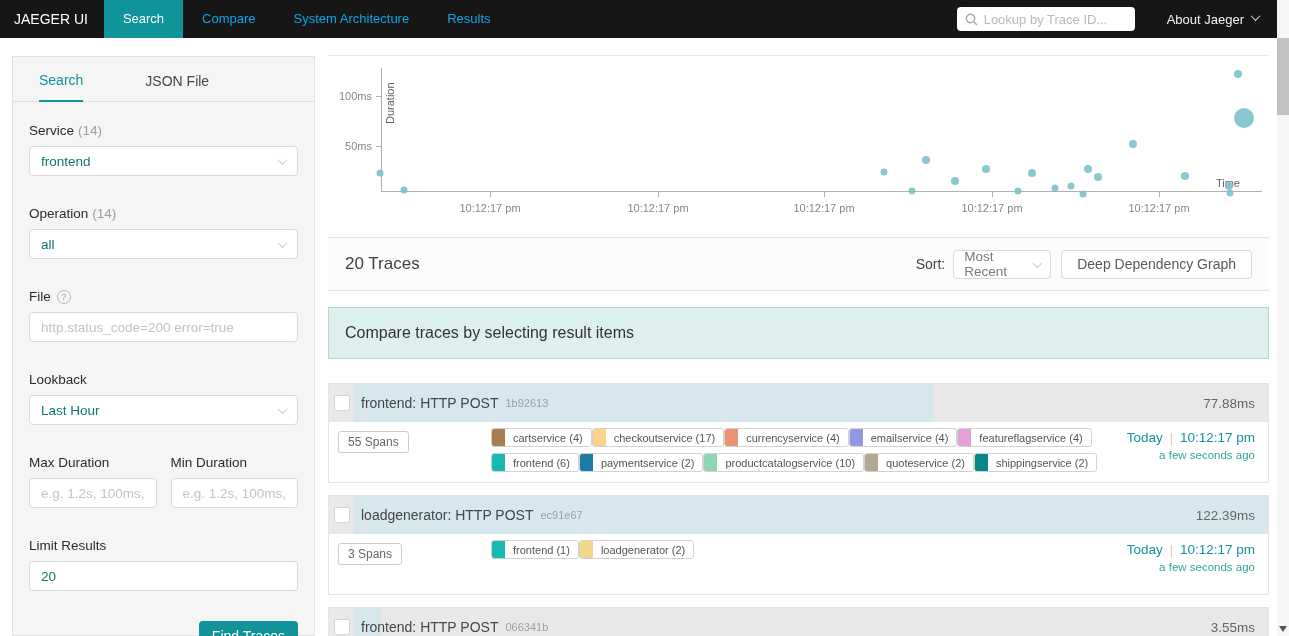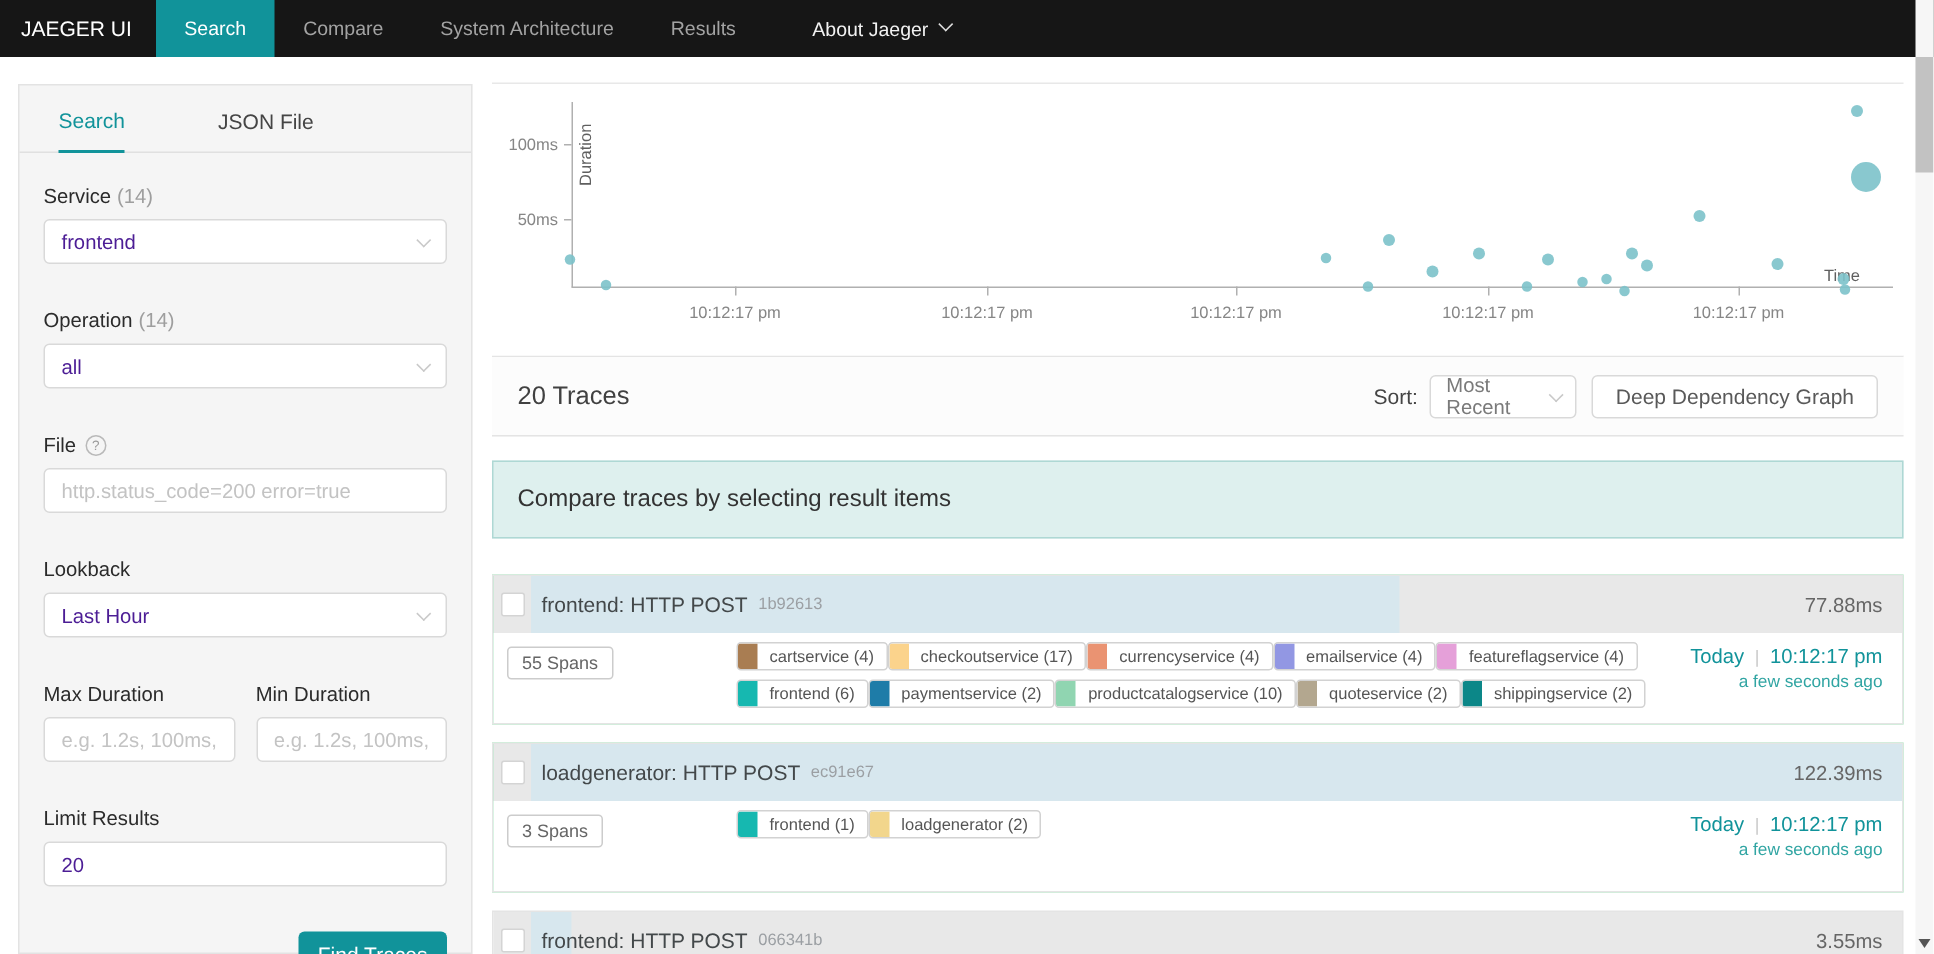--- a/index.html
+++ b/index.html
@@ -4,21 +4,21 @@
 <style>
   * { margin:0; padding:0; box-sizing:border-box; }
   html,body { width:1289px; height:636px; overflow:hidden; background:#fff;
     font-family:"Liberation Sans", sans-serif; position:relative; }
 
   
   .navbar { position:absolute; left:0; top:0; width:1289px; height:38px; background:#161616;
     display:flex; align-items:stretch; z-index:5; }
   .brand { color:#fff; font-size:14px; font-weight:500; line-height:38px; padding:0 16px 0 14px; }
   .nav-items { display:flex; align-items:stretch; }
-  .nav-item { line-height:38px; padding:0 19px; font-size:13px; color:#a3a3a3; cursor:pointer; }
+  .nav-item { line-height:38px; padding:0 19px; font-size:13px; color:#0ea5e9; cursor:pointer; }
   .nav-item.active { background:#11939a; color:#fff; }
   .nav-search { margin-left:auto; align-self:center; width:178px; height:24px; background:#fff;
     border-radius:4px; display:flex; align-items:center; padding:0 8px; }
   .nav-search svg { flex:none; margin-right:6px; }
   .nav-search input { border:none; outline:none; width:100%; font-size:13px; color:#444;
     font-family:"Liberation Sans", sans-serif; background:transparent; }
   .nav-search input::placeholder { color:#b9b9b9; }
   .nav-about { align-self:center; margin:0 30px 0 32px; font-size:13px; color:#f2f2f2;
     display:flex; align-items:center; cursor:pointer; }
   .chev { display:inline-block; width:7px; height:7px; border-right:1.5px solid #c9c9c9;
@@ -34,21 +34,21 @@
   .side-tab.active { color:#11939a; border-bottom:2px solid #11939a; margin-bottom:-1px; }
   .side-form { padding:21px 16px 16px; }
   .fgroup { margin-bottom:30px; }
   .flabel { font-size:13.5px; color:#2b2b2b; margin-bottom:8px; display:flex; align-items:center; }
   .flabel .count { color:#9e9e9e; margin-left:4px; }
   .help-icon { width:14px; height:14px; border:1px solid #b9b9b9; border-radius:50%;
     display:inline-flex; align-items:center; justify-content:center; font-size:9px; color:#9a9a9a;
     margin-left:6px; }
   .fcontrol { position:relative; height:30px; width:100%; background:#fff; border:1px solid #d9d9d9;
     border-radius:4px; display:flex; align-items:center; padding:0 11px; font-size:13.5px;
-    color:#4c1d95; cursor:pointer; }
+    color:#0f766e; cursor:pointer; }
   .fcontrol .chev { margin-left:auto; }
   input.fcontrol { cursor:text; font-family:"Liberation Sans", sans-serif; outline:none; }
   input.fcontrol::placeholder { color:#c3c3c3; }
   .dur-row { display:flex; gap:14px; }
   .dur-col { flex:1; min-width:0; }
   .btn-row { text-align:right; margin-top:26px; }
   .find-btn { height:30px; background:#11939a; color:#fff; border:none; border-radius:4px;
     font-size:14px; padding:0 13px; cursor:pointer; font-family:"Liberation Sans", sans-serif; }
 
   
@@ -107,20 +107,27 @@
   <div class="brand">JAEGER UI</div>
   <div class="nav-items">
   <div class="nav-item active">Search</div>
 
   <div class="nav-item">Compare</div>
 
   <div class="nav-item">System Architecture</div>
 
   <div class="nav-item">Results</div>
 </div>
+  <div class="nav-search">
+    <svg width="13" height="13" viewBox="0 0 13 13">
+      <circle cx="5.5" cy="5.5" r="4.2" fill="none" stroke="#a8a8a8" stroke-width="1.4"></circle>
+      <line x1="8.8" y1="8.8" x2="12" y2="12" stroke="#a8a8a8" stroke-width="1.4"></line>
+    </svg>
+    <input placeholder="Lookup by Trace ID..." style="">
+  </div>
   <div class="nav-about">
     <span>About Jaeger</span>
     <span class="chev"></span>
   </div>
 </div>
 
 <div class="sidebar">
   <div class="side-tabs">
   <div class="side-tab active">Search</div>
 

